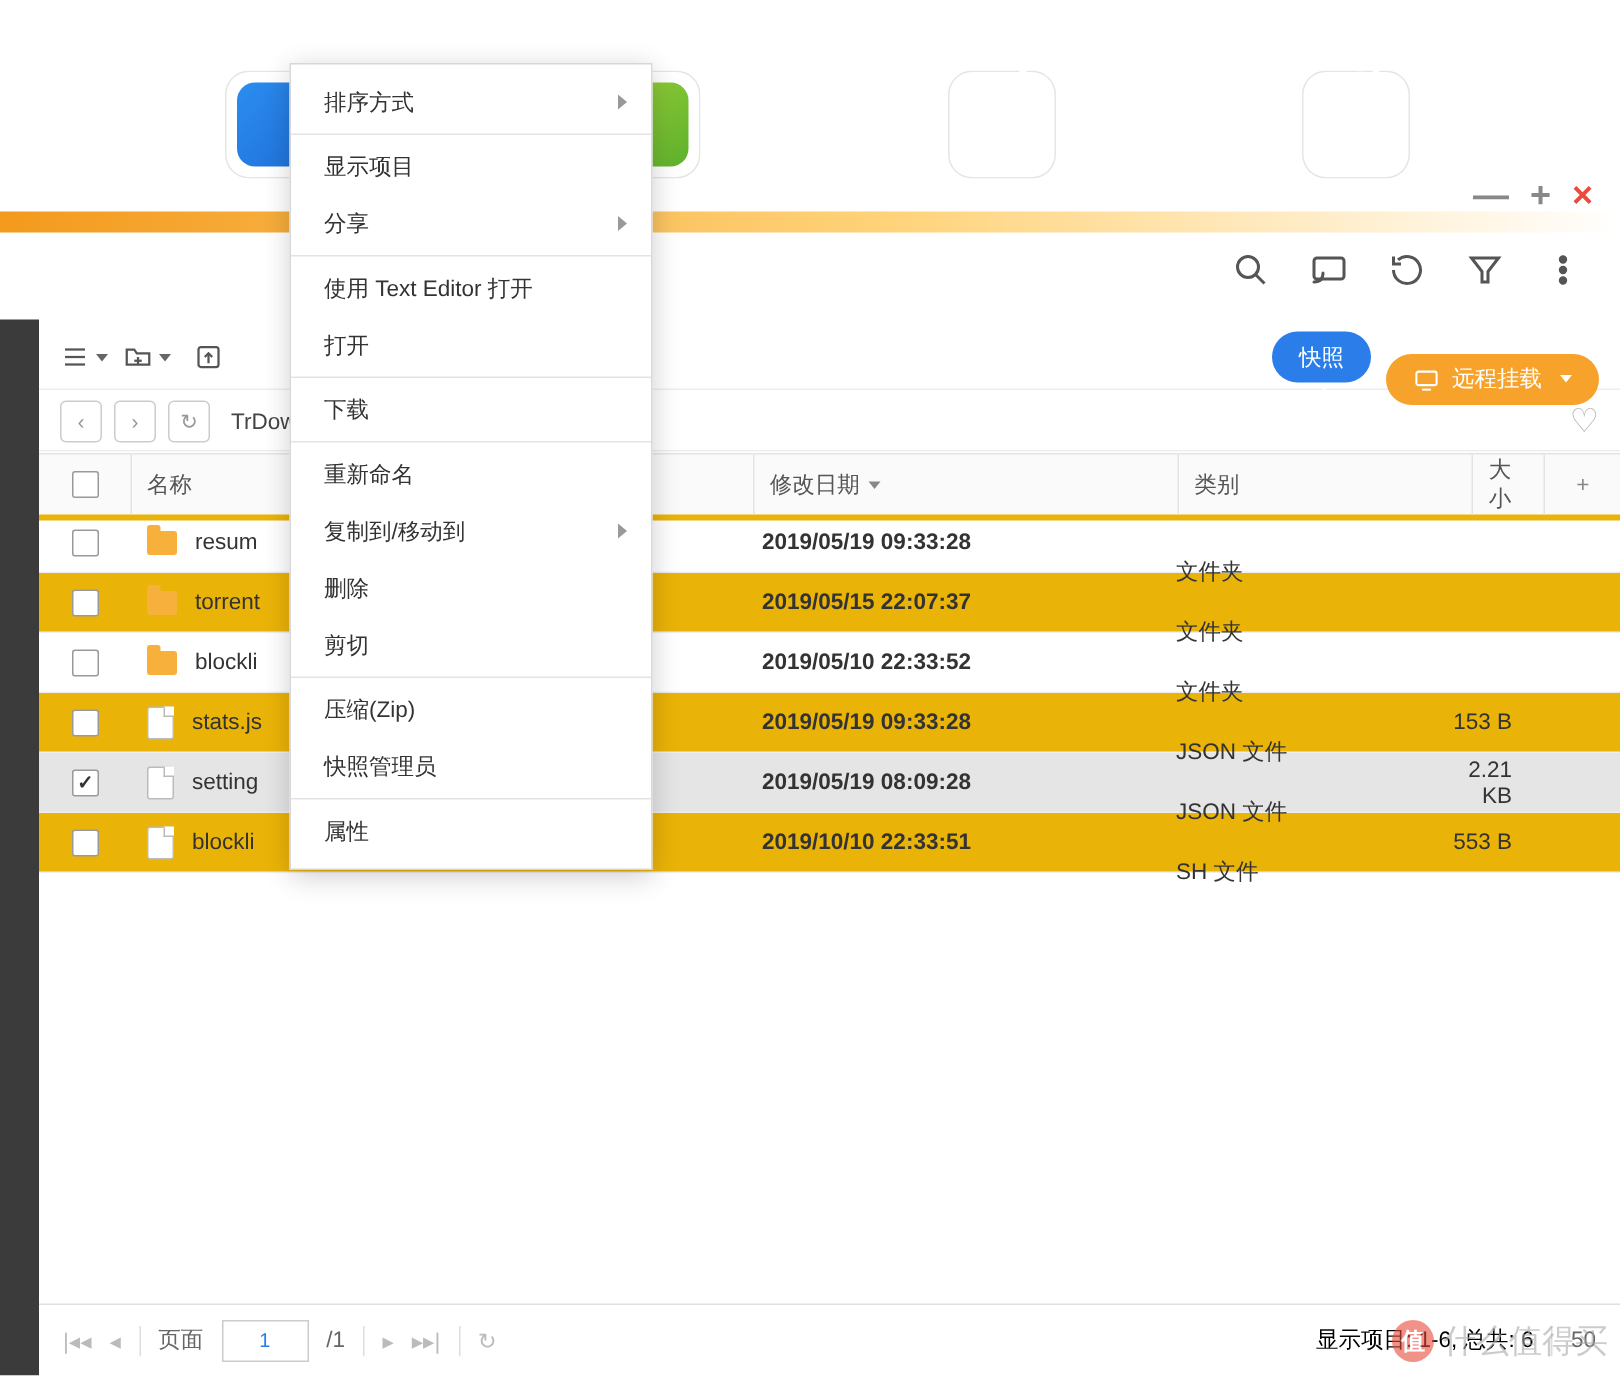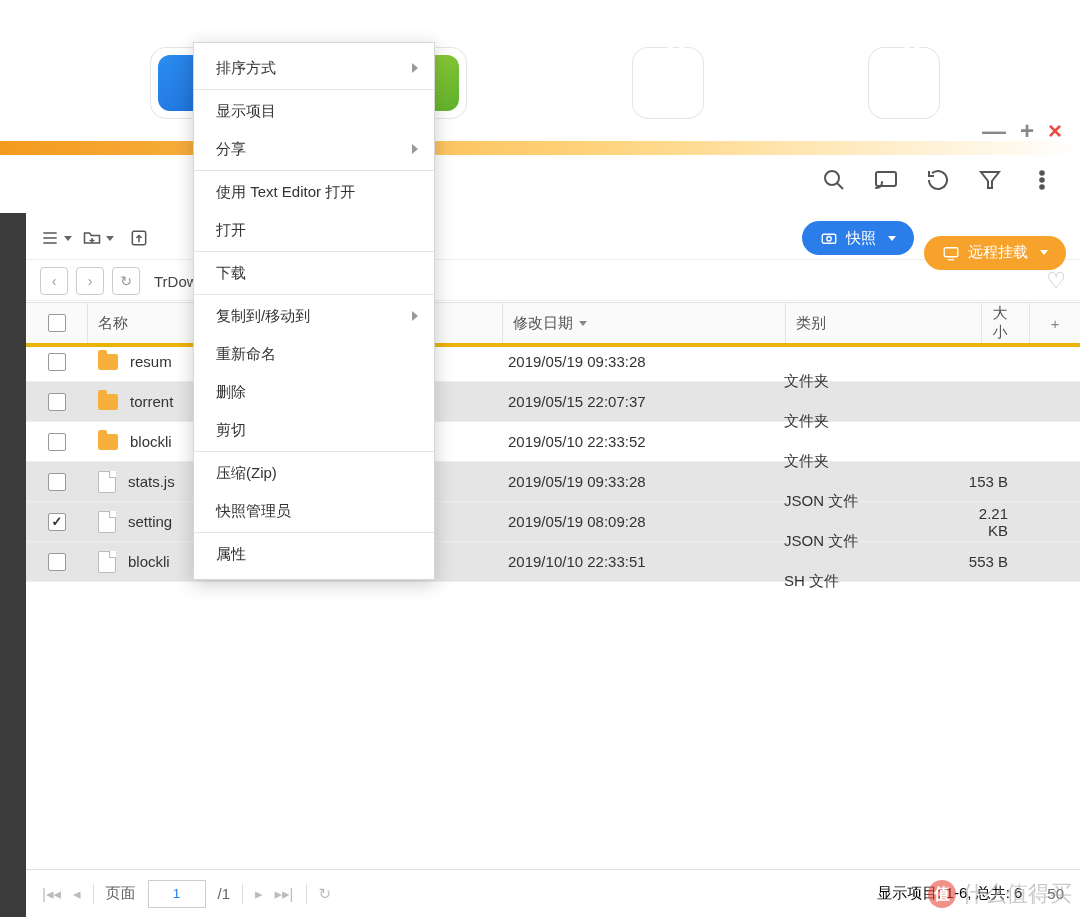--- a/index.html
+++ b/index.html
@@ -29,21 +29,21 @@
   
   .sidebar-sliver{position:absolute;left:0;top:213px;width:26px;bottom:0;background:#3b3b3b;}
   
   .toolbar{position:absolute;left:26px;right:0;top:217px;height:42px;display:flex;align-items:center;padding:0 14px;gap:10px;border-bottom:1px solid #eee;}
   .tbtn{display:flex;align-items:center;justify-content:center;min-width:30px;height:30px;color:#555;cursor:pointer;}
   .tbtn svg{width:20px;height:20px;fill:none;stroke:#555;stroke-width:1.8;}
   .caret-down{width:0;height:0;border-left:4px solid transparent;border-right:4px solid transparent;border-top:5px solid #666;margin-left:4px;}
   .spacer{flex:1;}
   .pill{height:34px;border-radius:17px;display:flex;align-items:center;gap:8px;padding:0 18px;color:#fff;font-size:15px;cursor:pointer;}
   .pill .cd{border-top-color:#fff;}
-  .pill-blue{background:#2b7de9;}
+  .pill-blue{background:#2b7de9;flex-direction:column;}
   .pill-orange{background:#f7a32b;margin-top:29px;}
   .pill svg{width:18px;height:18px;stroke:#fff;fill:none;stroke-width:1.8;}
   
   .pathbar{position:absolute;left:26px;right:0;top:262px;height:38px;display:flex;align-items:center;padding:0 14px;gap:8px;border-bottom:1px solid #eee;color:#555;}
   .navbtn{width:26px;height:26px;border:1px solid #ccc;border-radius:4px;display:flex;align-items:center;justify-content:center;color:#999;font-size:14px;cursor:pointer;}
   .path-text{margin-left:6px;color:#444;}
   .heart{margin-left:auto;color:#bbb;font-size:22px;}
   
   .thead{position:absolute;left:26px;right:0;top:302px;height:40px;display:flex;align-items:center;border-bottom:4px solid #eab308;border-top:1px solid #e3e3e3;background:#fafafa;color:#555;}
   .cb-cell{width:62px;display:flex;justify-content:center;}
@@ -53,29 +53,29 @@
   .col-name{width:400px;}
   .col-date{width:266px;}
   .col-type{width:178px;}
   .col-size{flex:1;padding-right:22px;}
   .col-add{width:30px;color:#888;justify-content:center;}
   .sort-ind{width:0;height:0;border-left:4px solid transparent;border-right:4px solid transparent;border-top:5px solid #888;margin-left:6px;}
   
   .rows{position:absolute;left:26px;right:0;top:342px;}
   .row{height:39px;display:flex;align-items:center;border-bottom:1px solid #eee;}
   .row .name-cell{width:400px;padding-left:10px;display:flex;align-items:center;gap:12px;}
-  .row .date-cell{width:266px;padding-left:10px;}
+  .row .date-cell{width:266px;padding-left:10px;font-weight:bold;}
   .row .type-cell{width:178px;padding-left:10px;margin-top:40px;}
   .row .size-cell{flex:1;text-align:right;padding-right:72px;}
   .row .cb-cell{width:62px;display:flex;justify-content:center;}
   .ico-folder{width:20px;height:16px;background:#f7b03c;border-radius:2px;position:relative;}
   .ico-folder:before{content:"";position:absolute;top:-4px;left:0;width:9px;height:5px;background:#f7b03c;border-radius:2px 2px 0 0;}
   .ico-file{width:16px;height:20px;border:1.3px solid #bbb;border-radius:2px;position:relative;background:#fff;}
   .ico-file:before{content:"";position:absolute;top:-1px;right:-1px;width:6px;height:6px;background:#fff;border-left:1.3px solid #bbb;border-bottom:1.3px solid #bbb;}
-  .row.alt{background:#e5e5e5;}
+  .row.alt{background:#eab308;}
   .row.sel{background:#e5e5e5;}
   
   .ctx{position:absolute;left:193px;top:42px;width:240px;background:#fff;border:1px solid #d7d7d7;box-shadow:0 4px 18px rgba(0,0,0,0.2);padding:6px 0;z-index:50;}
   .ctx-item{height:38px;display:flex;align-items:center;padding:0 22px;color:#333;font-size:15px;cursor:pointer;position:relative;}
   .ctx-item.has-sub:after{content:"";position:absolute;right:16px;top:50%;transform:translateY(-50%);width:0;height:0;border-top:5px solid transparent;border-bottom:5px solid transparent;border-left:6px solid #999;}
   .ctx-sep{height:1px;background:#e3e3e3;margin:2px 0;}
   
   .pager{position:absolute;left:26px;right:0;bottom:0;height:47px;border-top:1px solid #e0e0e0;display:flex;align-items:center;padding:0 16px;gap:12px;color:#666;background:#fff;}
   .pgbtn{color:#bbb;font-size:15px;cursor:pointer;}
   .pg-sep{width:1px;height:20px;background:#ddd;}
@@ -287,22 +287,22 @@
       <div class="ctx-item has-sub">排序方式</div>
       <div class="ctx-sep"></div>
       <div class="ctx-item">显示项目</div>
       <div class="ctx-item has-sub">分享</div>
       <div class="ctx-sep"></div>
       <div class="ctx-item">使用 Text Editor 打开</div>
       <div class="ctx-item">打开</div>
       <div class="ctx-sep"></div>
       <div class="ctx-item">下载</div>
       <div class="ctx-sep"></div>
+      <div class="ctx-item">重新命名</div>
       <div class="ctx-item has-sub">复制到/移动到</div>
-      <div class="ctx-item">重新命名</div>
       <div class="ctx-item">删除</div>
       <div class="ctx-item">剪切</div>
       <div class="ctx-sep"></div>
       <div class="ctx-item">压缩(Zip)</div>
       <div class="ctx-item">快照管理员</div>
       <div class="ctx-sep"></div>
       <div class="ctx-item">属性</div>
     </div>
 
 <div class="pager">

